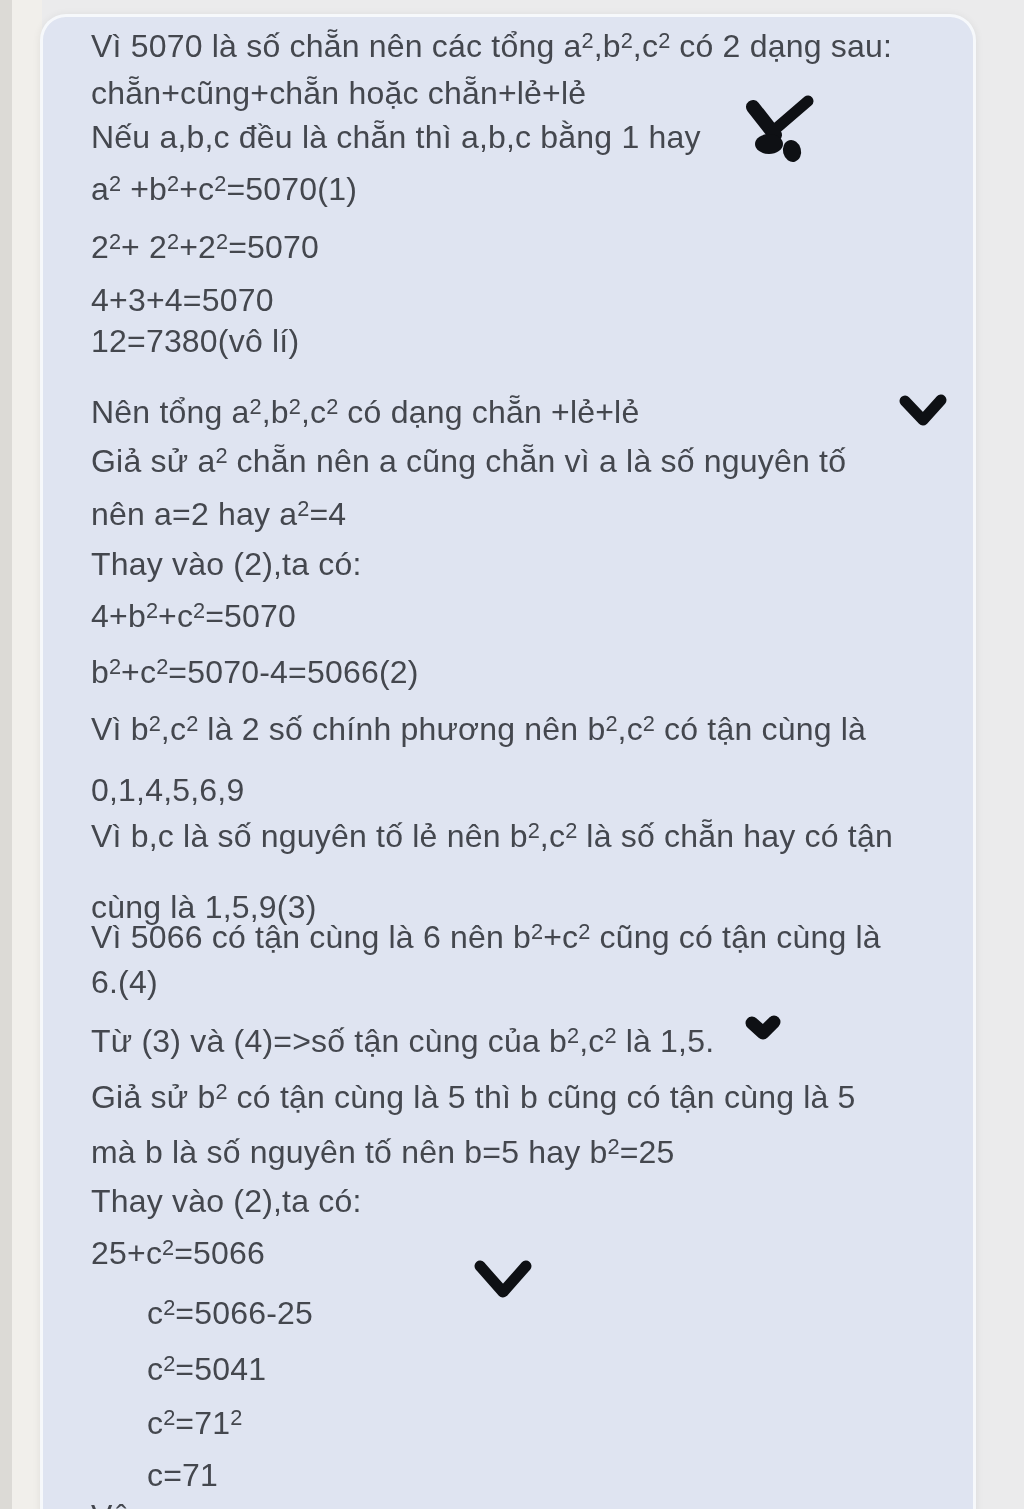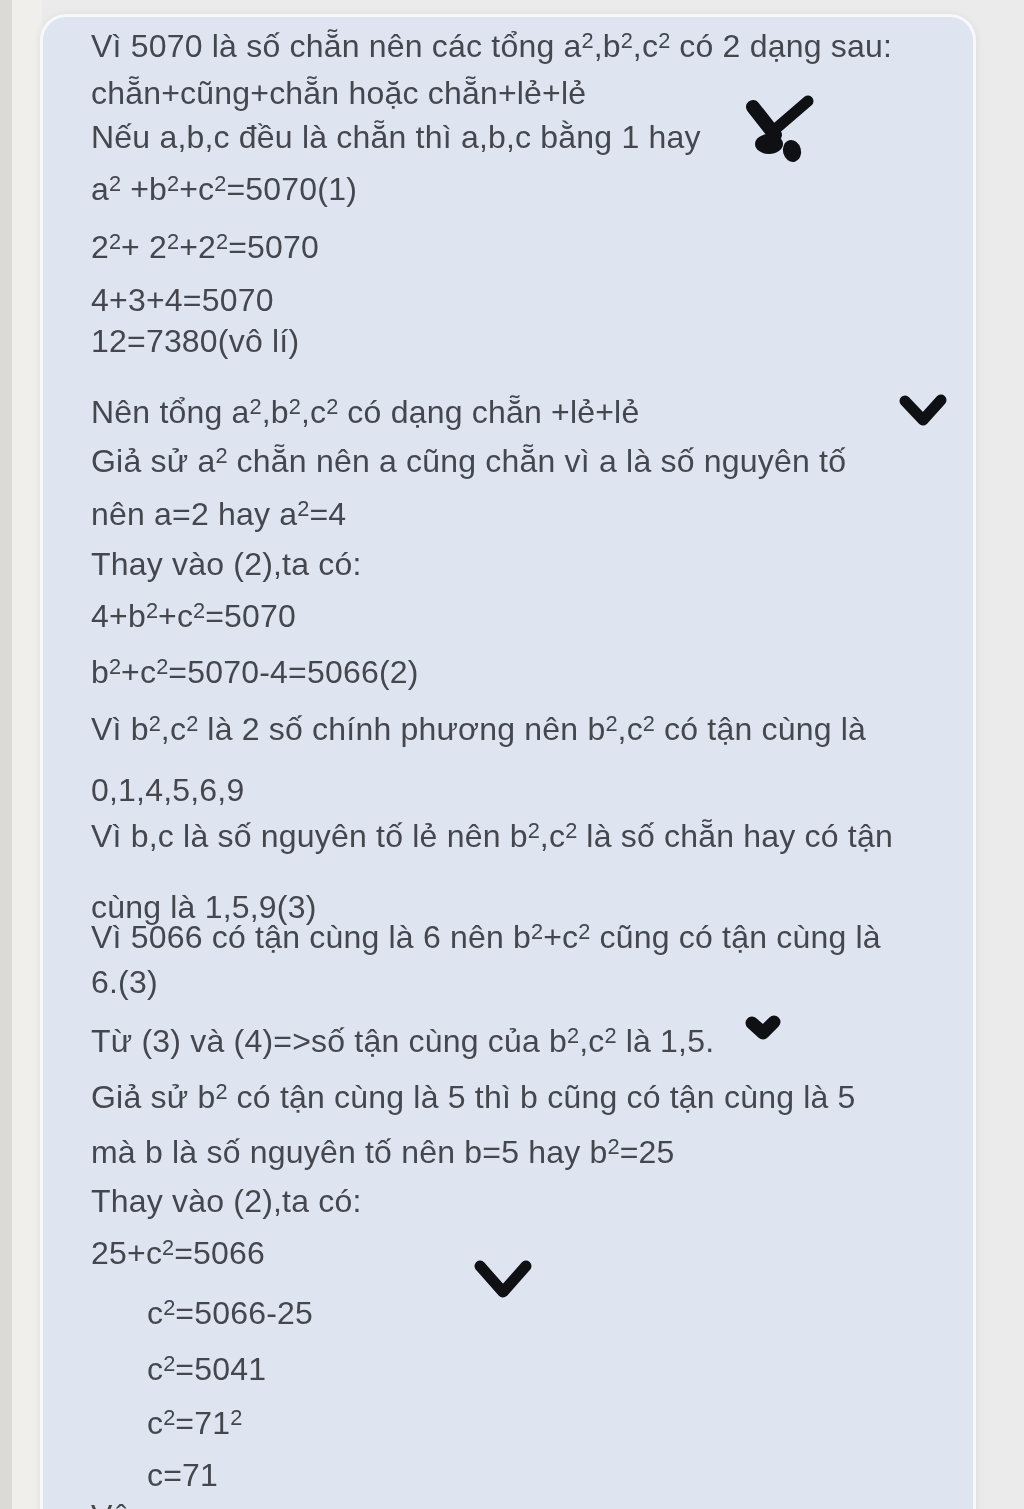--- a/index.html
+++ b/index.html
@@ -82,21 +82,21 @@
         <div class="line" style="top: 428px;">Giả sử a<sup>2</sup> chẵn nên a cũng chẵn vì a là số nguyên tố</div>
         <div class="line" style="top: 481px;">nên a=2 hay a<sup>2</sup>=4</div>
         <div class="line" style="top: 531px;">Thay vào (2),ta có:</div>
         <div class="line" style="top: 583px;">4+b<sup>2</sup>+c<sup>2</sup>=5070</div>
         <div class="line" style="top: 639px;">b<sup>2</sup>+c<sup>2</sup>=5070-4=5066(2)</div>
         <div class="line" style="top: 696px;">Vì b<sup>2</sup>,c<sup>2</sup> là 2 số chính phương nên b<sup>2</sup>,c<sup>2</sup> có tận cùng là</div>
         <div class="line" style="top: 743px; margin-top: 14px;">0,1,4,5,6,9</div>
         <div class="line" style="top: 803px;">Vì b,c là số nguyên tố lẻ nên b<sup>2</sup>,c<sup>2</sup> là số chẵn hay có tận</div>
         <div class="line" style="top: 848px; margin-top: 26px;">cùng là 1,5,9(3)</div>
         <div class="line" style="top: 904px;">Vì 5066 có tận cùng là 6 nên b<sup>2</sup>+c<sup>2</sup> cũng có tận cùng là</div>
-        <div class="line" style="top: 949px;">6.(3)</div>
+        <div class="line" style="top: 949px;">6.(4)</div>
         <div class="line" style="top: 1008px;">Từ (3) và (4)=&gt;số tận cùng của b<sup>2</sup>,c<sup>2</sup> là 1,5.</div>
         <div class="line" style="top: 1064px;">Giả sử b<sup>2</sup> có tận cùng là 5 thì b cũng có tận cùng là 5</div>
         <div class="line" style="top: 1119px;">mà b là số nguyên tố nên b=5 hay b<sup>2</sup>=25</div>
         <div class="line" style="top: 1168px;">Thay vào (2),ta có:</div>
         <div class="line" style="top: 1220px;">25+c<sup>2</sup>=5066</div>
         <div class="line indent" style="top: 1280px;">c<sup>2</sup>=5066-25</div>
         <div class="line indent" style="top: 1336px;">c<sup>2</sup>=5041</div>
         <div class="line indent" style="top: 1390px;">c<sup>2</sup>=71<sup>2</sup></div>
         <div class="line indent" style="top: 1442px;">c=71</div>
         <div class="line" style="top: 1483px;">Vậy</div>

